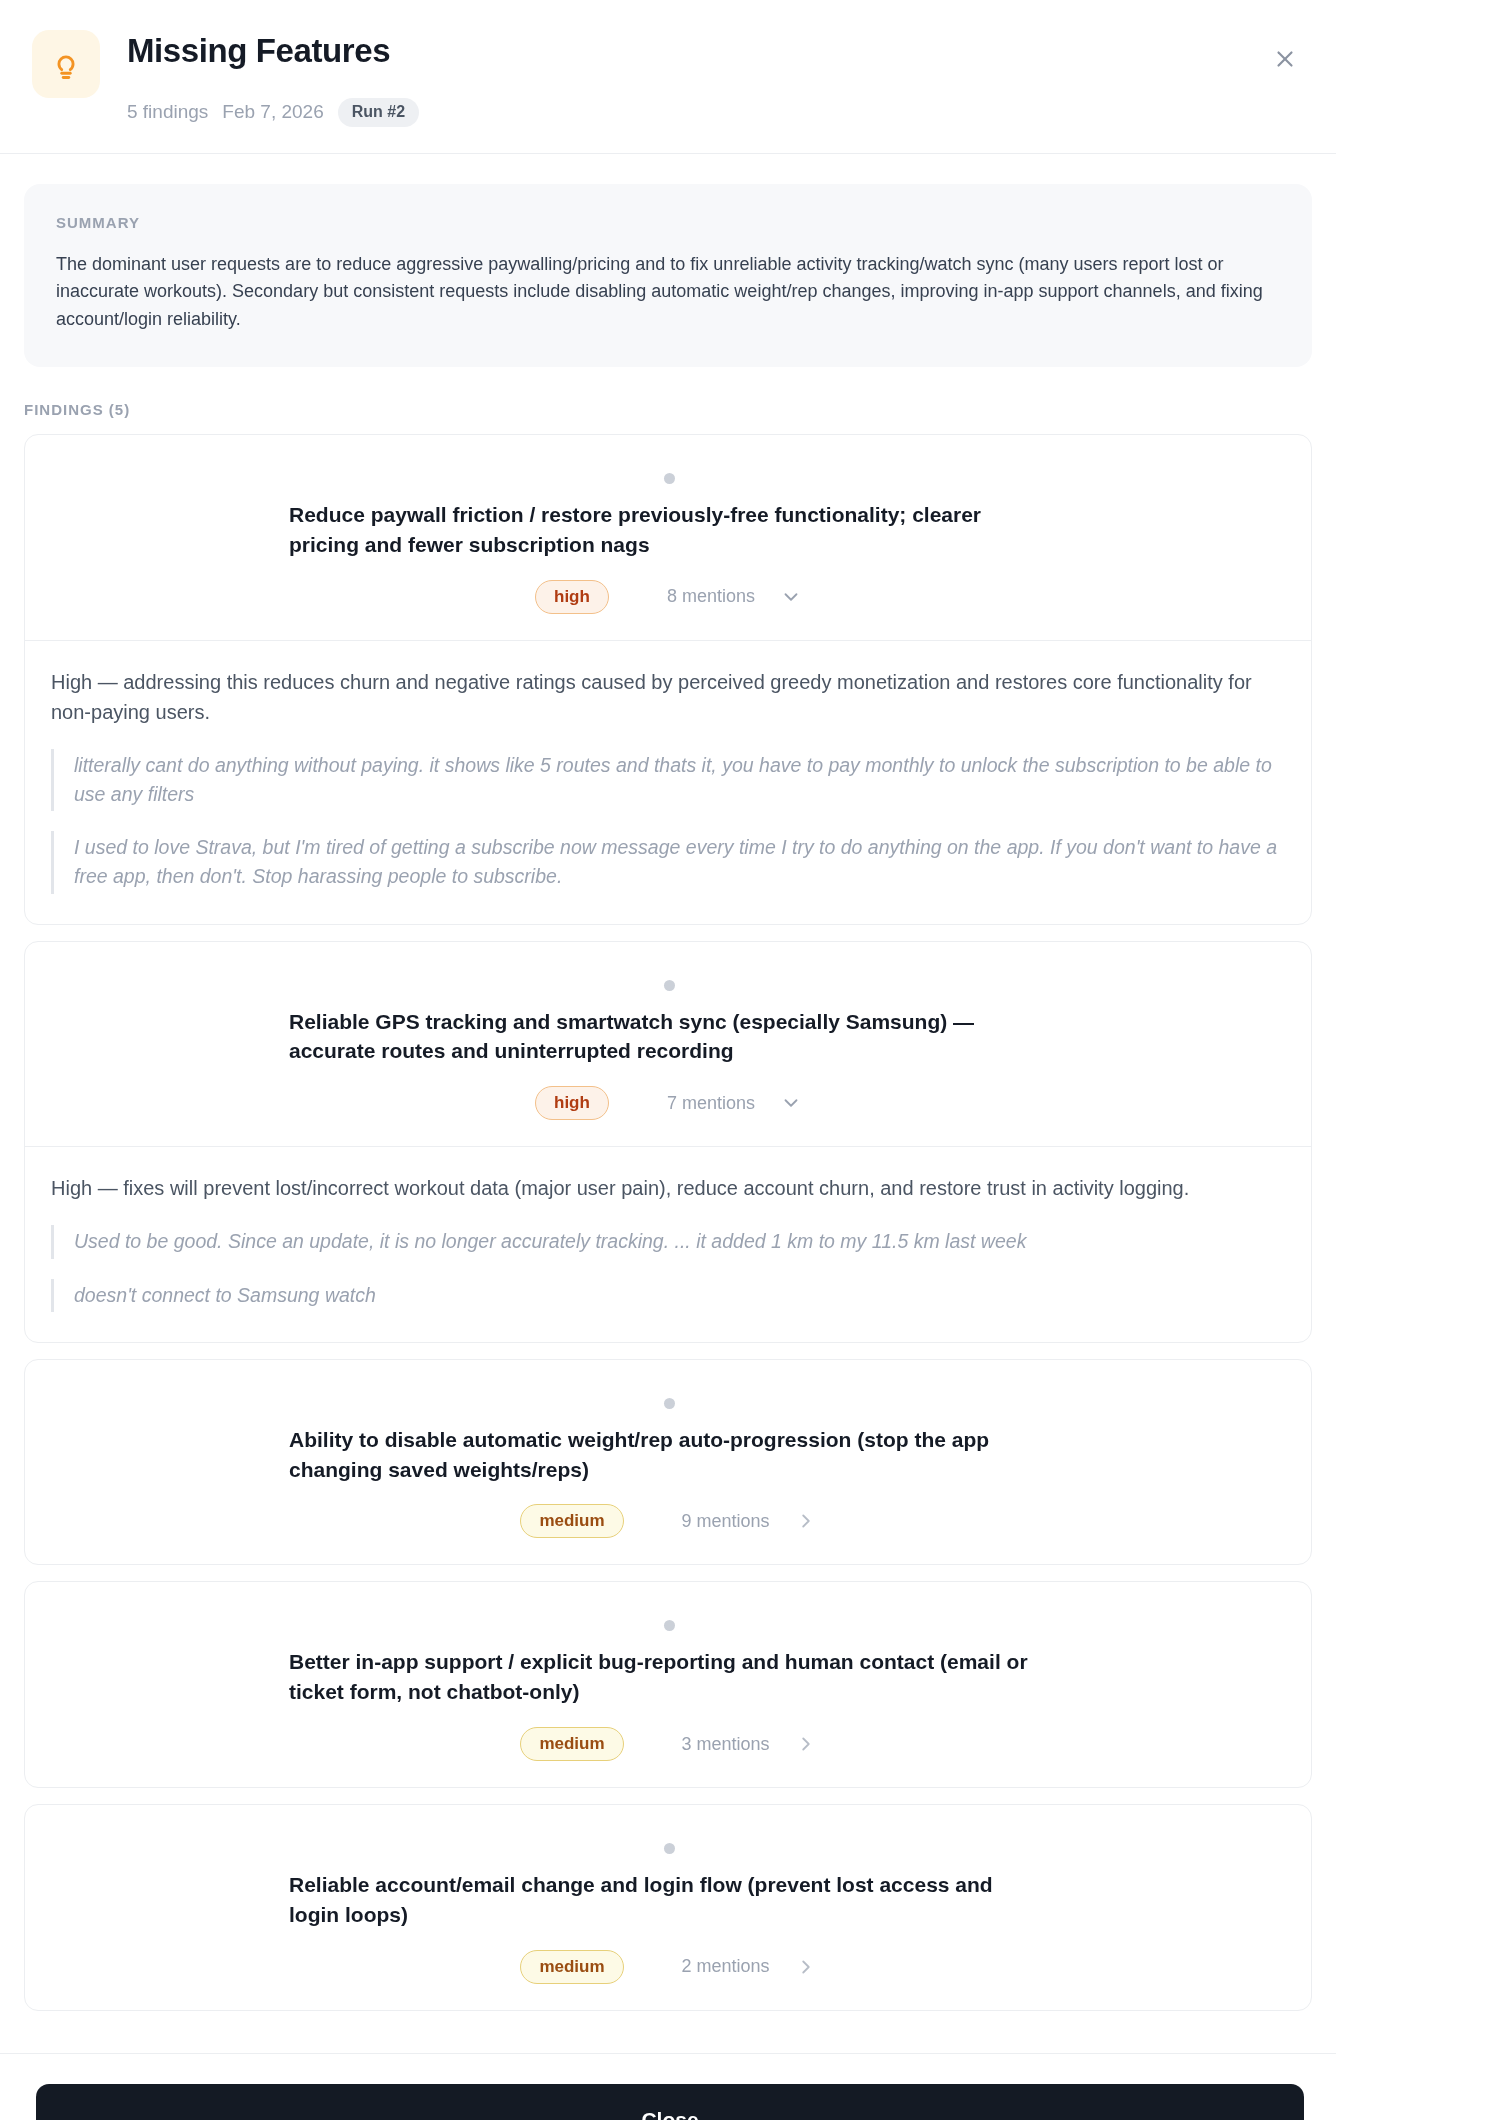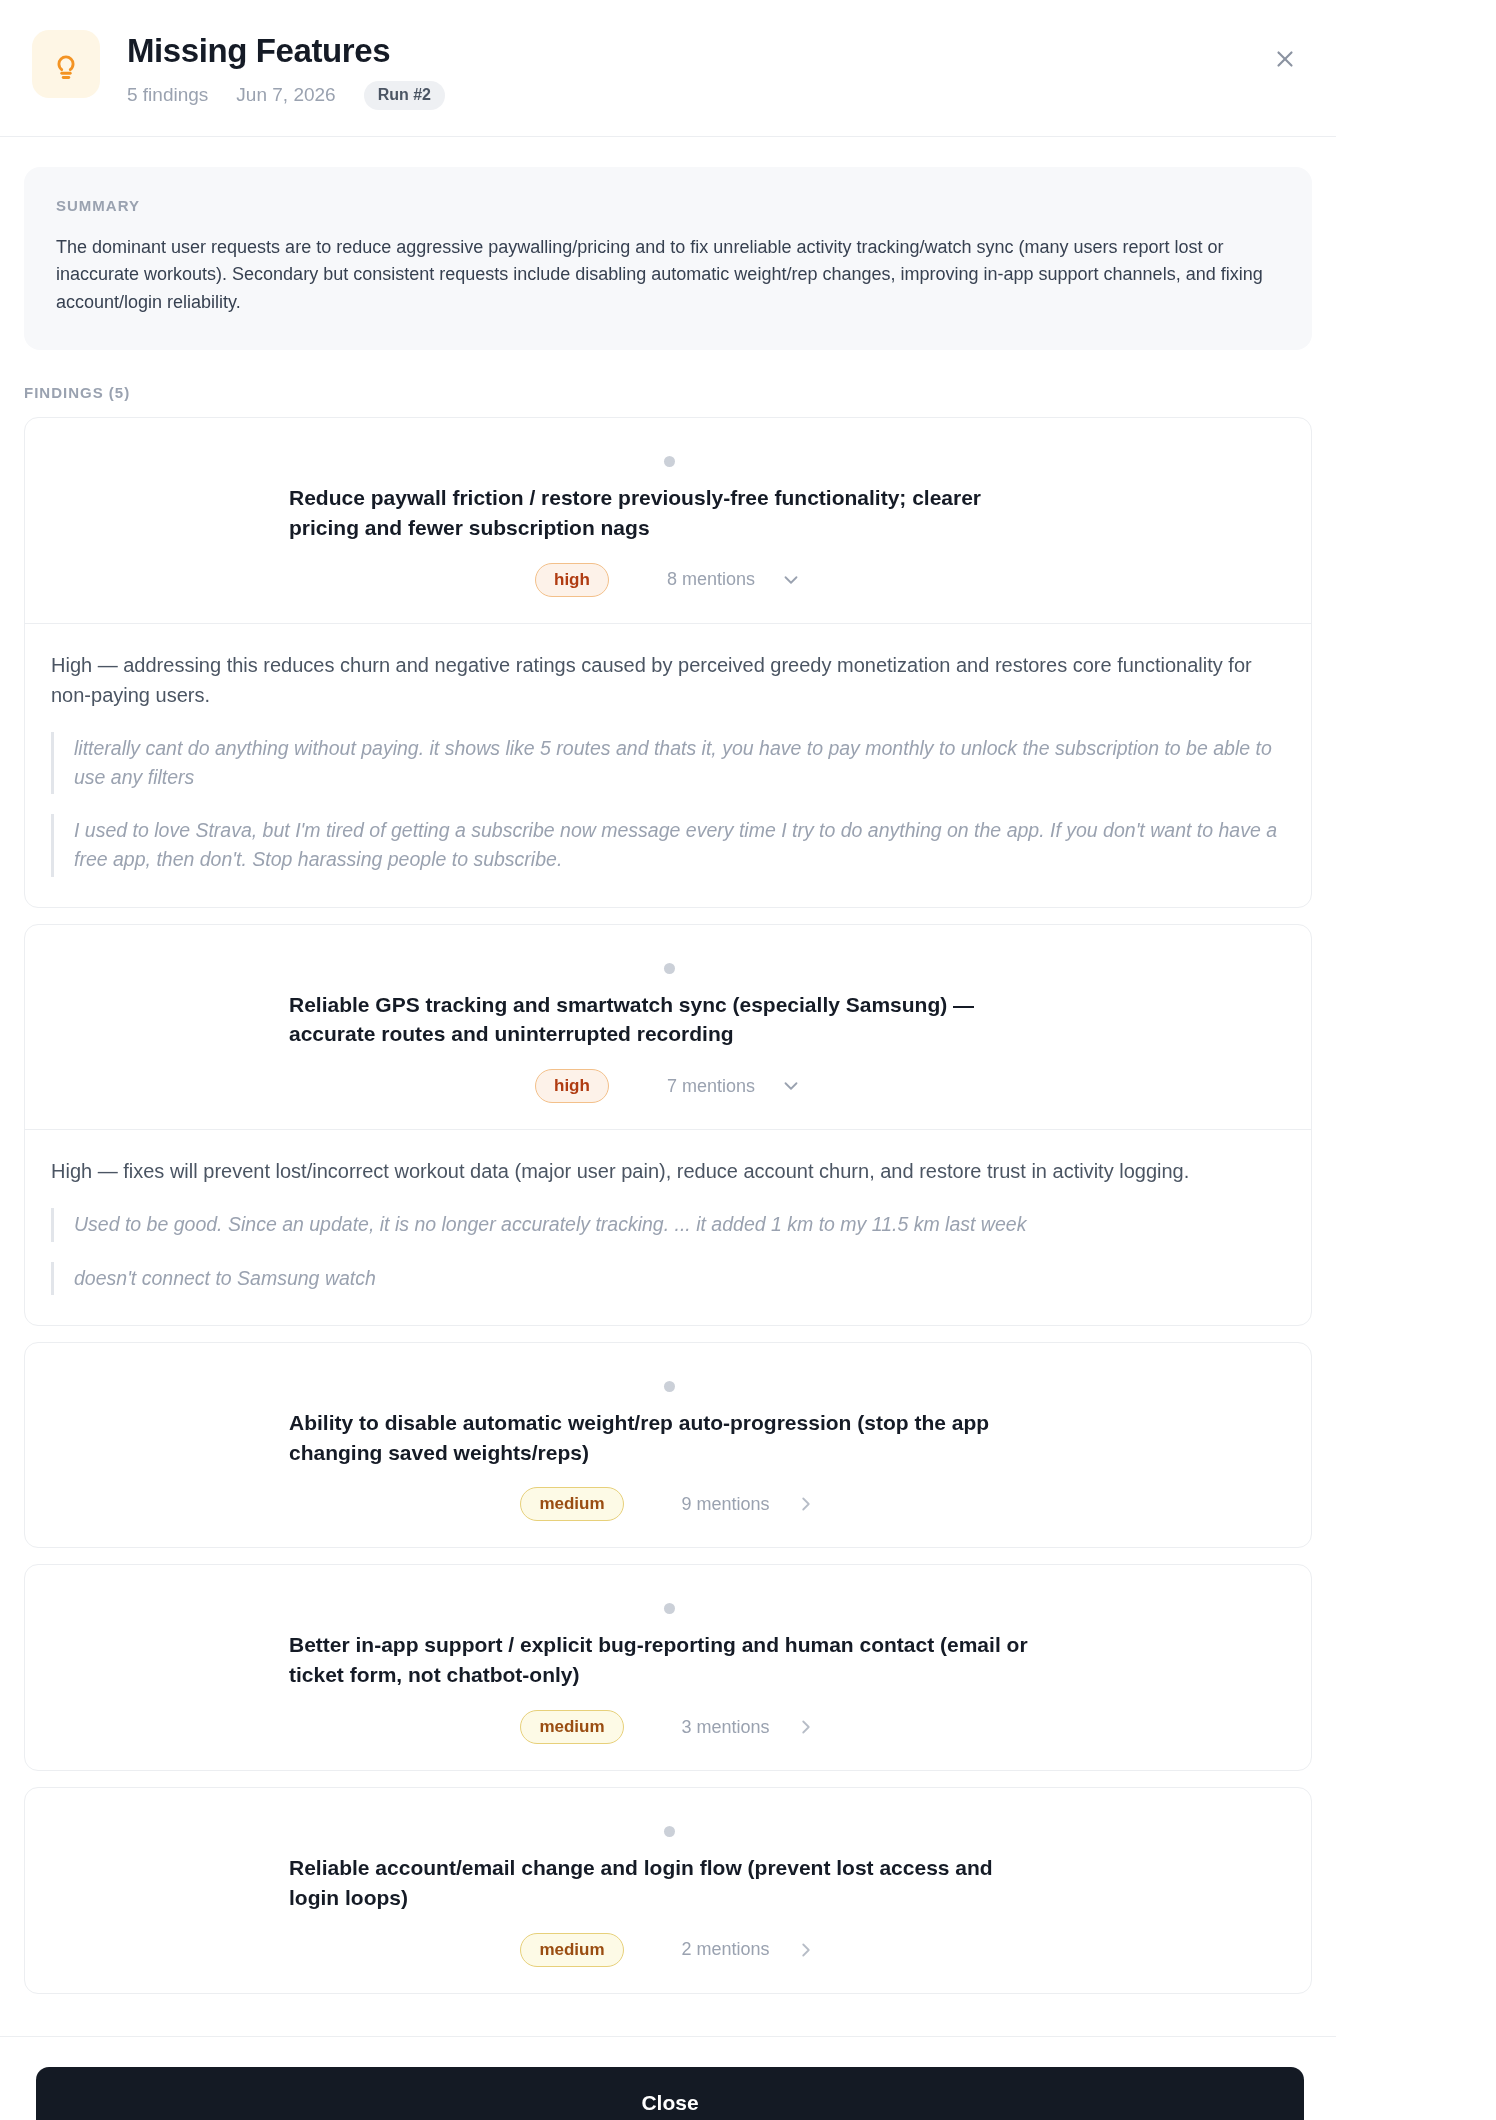--- a/index.html
+++ b/index.html
@@ -39,24 +39,24 @@
   }
   .header-text { margin-left: 27px; padding-top: 4px; }
   .header-title {
     font-size: 33px;
     font-weight: bold;
     letter-spacing: -0.4px;
     color: #151b26;
     line-height: 1.15;
   }
   .header-meta {
-    margin-top: 11px;
-    display: flex;
-    align-items: center;
-    gap: 28px;
+    margin-top: 28px;
+    display: flex;
+    align-items: center;
+    gap: 14px;
     font-size: 19px;
     color: #9aa2b0;
   }
   .header-meta .meta-item { white-space: nowrap; }
   .run-badge {
     background: #eef0f3;
     color: #4b5563;
     font-size: 16px;
     font-weight: bold;
     padding: 6px 14px 7px 14px;
@@ -229,21 +229,21 @@
       <svg width="34" height="34" viewBox="0 0 24 24" fill="none" stroke="#f39323" stroke-width="2" stroke-linecap="round" stroke-linejoin="round">
         <path d="M9 16a5.2 5.2 0 0 1-2-4 5 5 0 0 1 10 0 5.2 5.2 0 0 1-2 4"></path>
         <line x1="9" y1="18.5" x2="15" y2="18.5"></line>
         <line x1="10" y1="21.5" x2="14" y2="21.5"></line>
       </svg>
     </div>
     <div class="header-text">
       <div class="header-title">Missing Features</div>
       <div class="header-meta">
         <span class="meta-item">5 findings</span>
-        <span class="meta-item">Jun 7, 2026</span>
+        <span class="meta-item">Feb 7, 2026</span>
         <span class="run-badge">Run #2</span>
       </div>
     </div>
     <div class="close-x">
       <svg width="26" height="26" viewBox="0 0 24 24" fill="none" stroke="#8b93a1" stroke-width="2" stroke-linecap="round">
         <line x1="6" y1="6" x2="18" y2="18"></line>
         <line x1="18" y1="6" x2="6" y2="18"></line>
       </svg>
     </div>
   </div>

